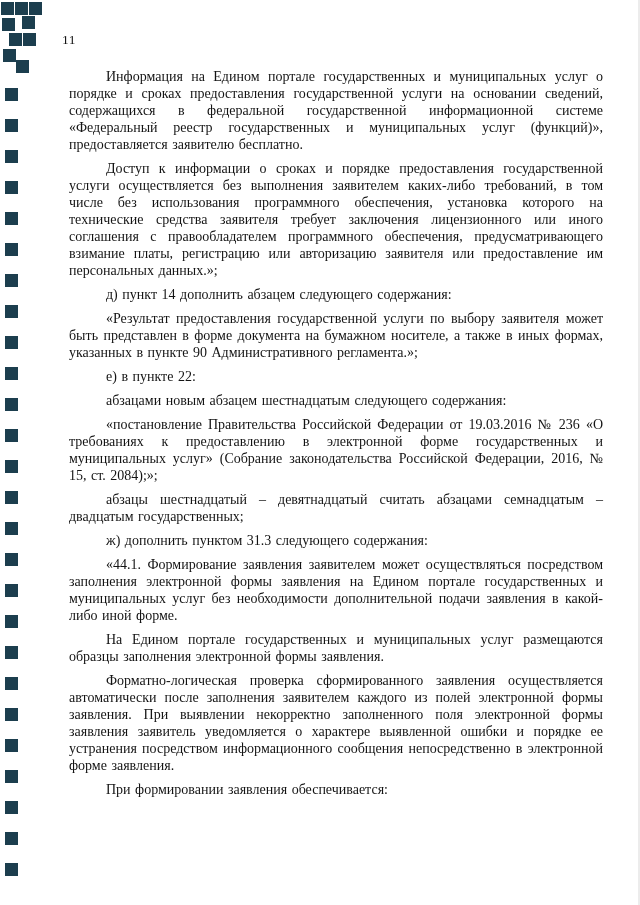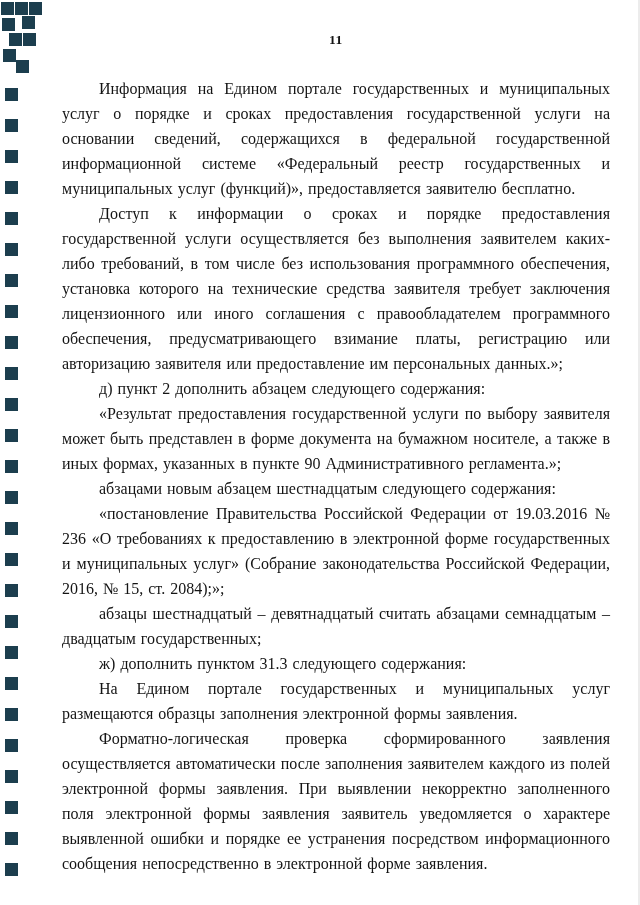--- a/index.html
+++ b/index.html
@@ -45,51 +45,52 @@
       transparent 13px, transparent 31px);
   }
 
   .content {
     position: absolute;
     left: 62px;
     right: 28px;
     top: 32px;
   }
   .page-number {
-    text-align: center;
     font-size: 13.5px;
-    margin-bottom: 28px;
+    margin-bottom: 20px;
     letter-spacing: 0.5px;
-    font-weight: bold;
   }
   .content p {
-    margin: 0;
-    font-size: 16px;
-    line-height: 25px;
+    margin: 7px;
+    font-size: 14px;
+    line-height: 17px;
     text-align: justify;
     text-indent: 37px;
     word-spacing: 1px;
   }
 </style>
 </head>
 <body>
 
 <div class="page">
 
   <div class="edge-top-cluster"></div>
   <div class="edge-column"></div>
 
   <div class="content">
     <div class="page-number">11</div>
 
     <p>Информация на Едином портале государственных и муниципальных услуг о порядке и сроках предоставления государственной услуги на основании сведений, содержащихся в федеральной государственной информационной системе «Федеральный реестр государственных и муниципальных услуг (функций)», предоставляется заявителю бесплатно.</p>
     <p>Доступ к информации о сроках и порядке предоставления государственной услуги осуществляется без выполнения заявителем каких-либо требований, в том числе без использования программного обеспечения, установка которого на технические средства заявителя требует заключения лицензионного или иного соглашения с правообладателем программного обеспечения, предусматривающего взимание платы, регистрацию или авторизацию заявителя или предоставление им персональных данных.»;</p>
-    <p>д) пункт 2 дополнить абзацем следующего содержания:</p>
+    <p>д) пункт 14 дополнить абзацем следующего содержания:</p>
     <p>«Результат предоставления государственной услуги по выбору заявителя может быть представлен в форме документа на бумажном носителе, а также в иных формах, указанных в пункте 90 Административного регламента.»;</p>
+    <p>е) в пункте 22:</p>
     <p>абзацами новым абзацем шестнадцатым следующего содержания:</p>
     <p>«постановление Правительства Российской Федерации от 19.03.2016 № 236 «О требованиях к предоставлению в электронной форме государственных и муниципальных услуг» (Собрание законодательства Российской Федерации, 2016, № 15, ст. 2084);»;</p>
     <p>абзацы шестнадцатый – девятнадцатый считать абзацами семнадцатым – двадцатым государственных;</p>
     <p>ж) дополнить пунктом 31.3 следующего содержания:</p>
+    <p>«44.1. Формирование заявления заявителем может осуществляться посредством заполнения электронной формы заявления на Едином портале государственных и муниципальных услуг без необходимости дополнительной подачи заявления в какой-либо иной форме.</p>
     <p>На Едином портале государственных и муниципальных услуг размещаются образцы заполнения электронной формы заявления.</p>
     <p>Форматно-логическая проверка сформированного заявления осуществляется автоматически после заполнения заявителем каждого из полей электронной формы заявления. При выявлении некорректно заполненного поля электронной формы заявления заявитель уведомляется о характере выявленной ошибки и порядке ее устранения посредством информационного сообщения непосредственно в электронной форме заявления.</p>
+    <p>При формировании заявления обеспечивается:</p>
   </div>
 
 </div>
 
 </body></html>

